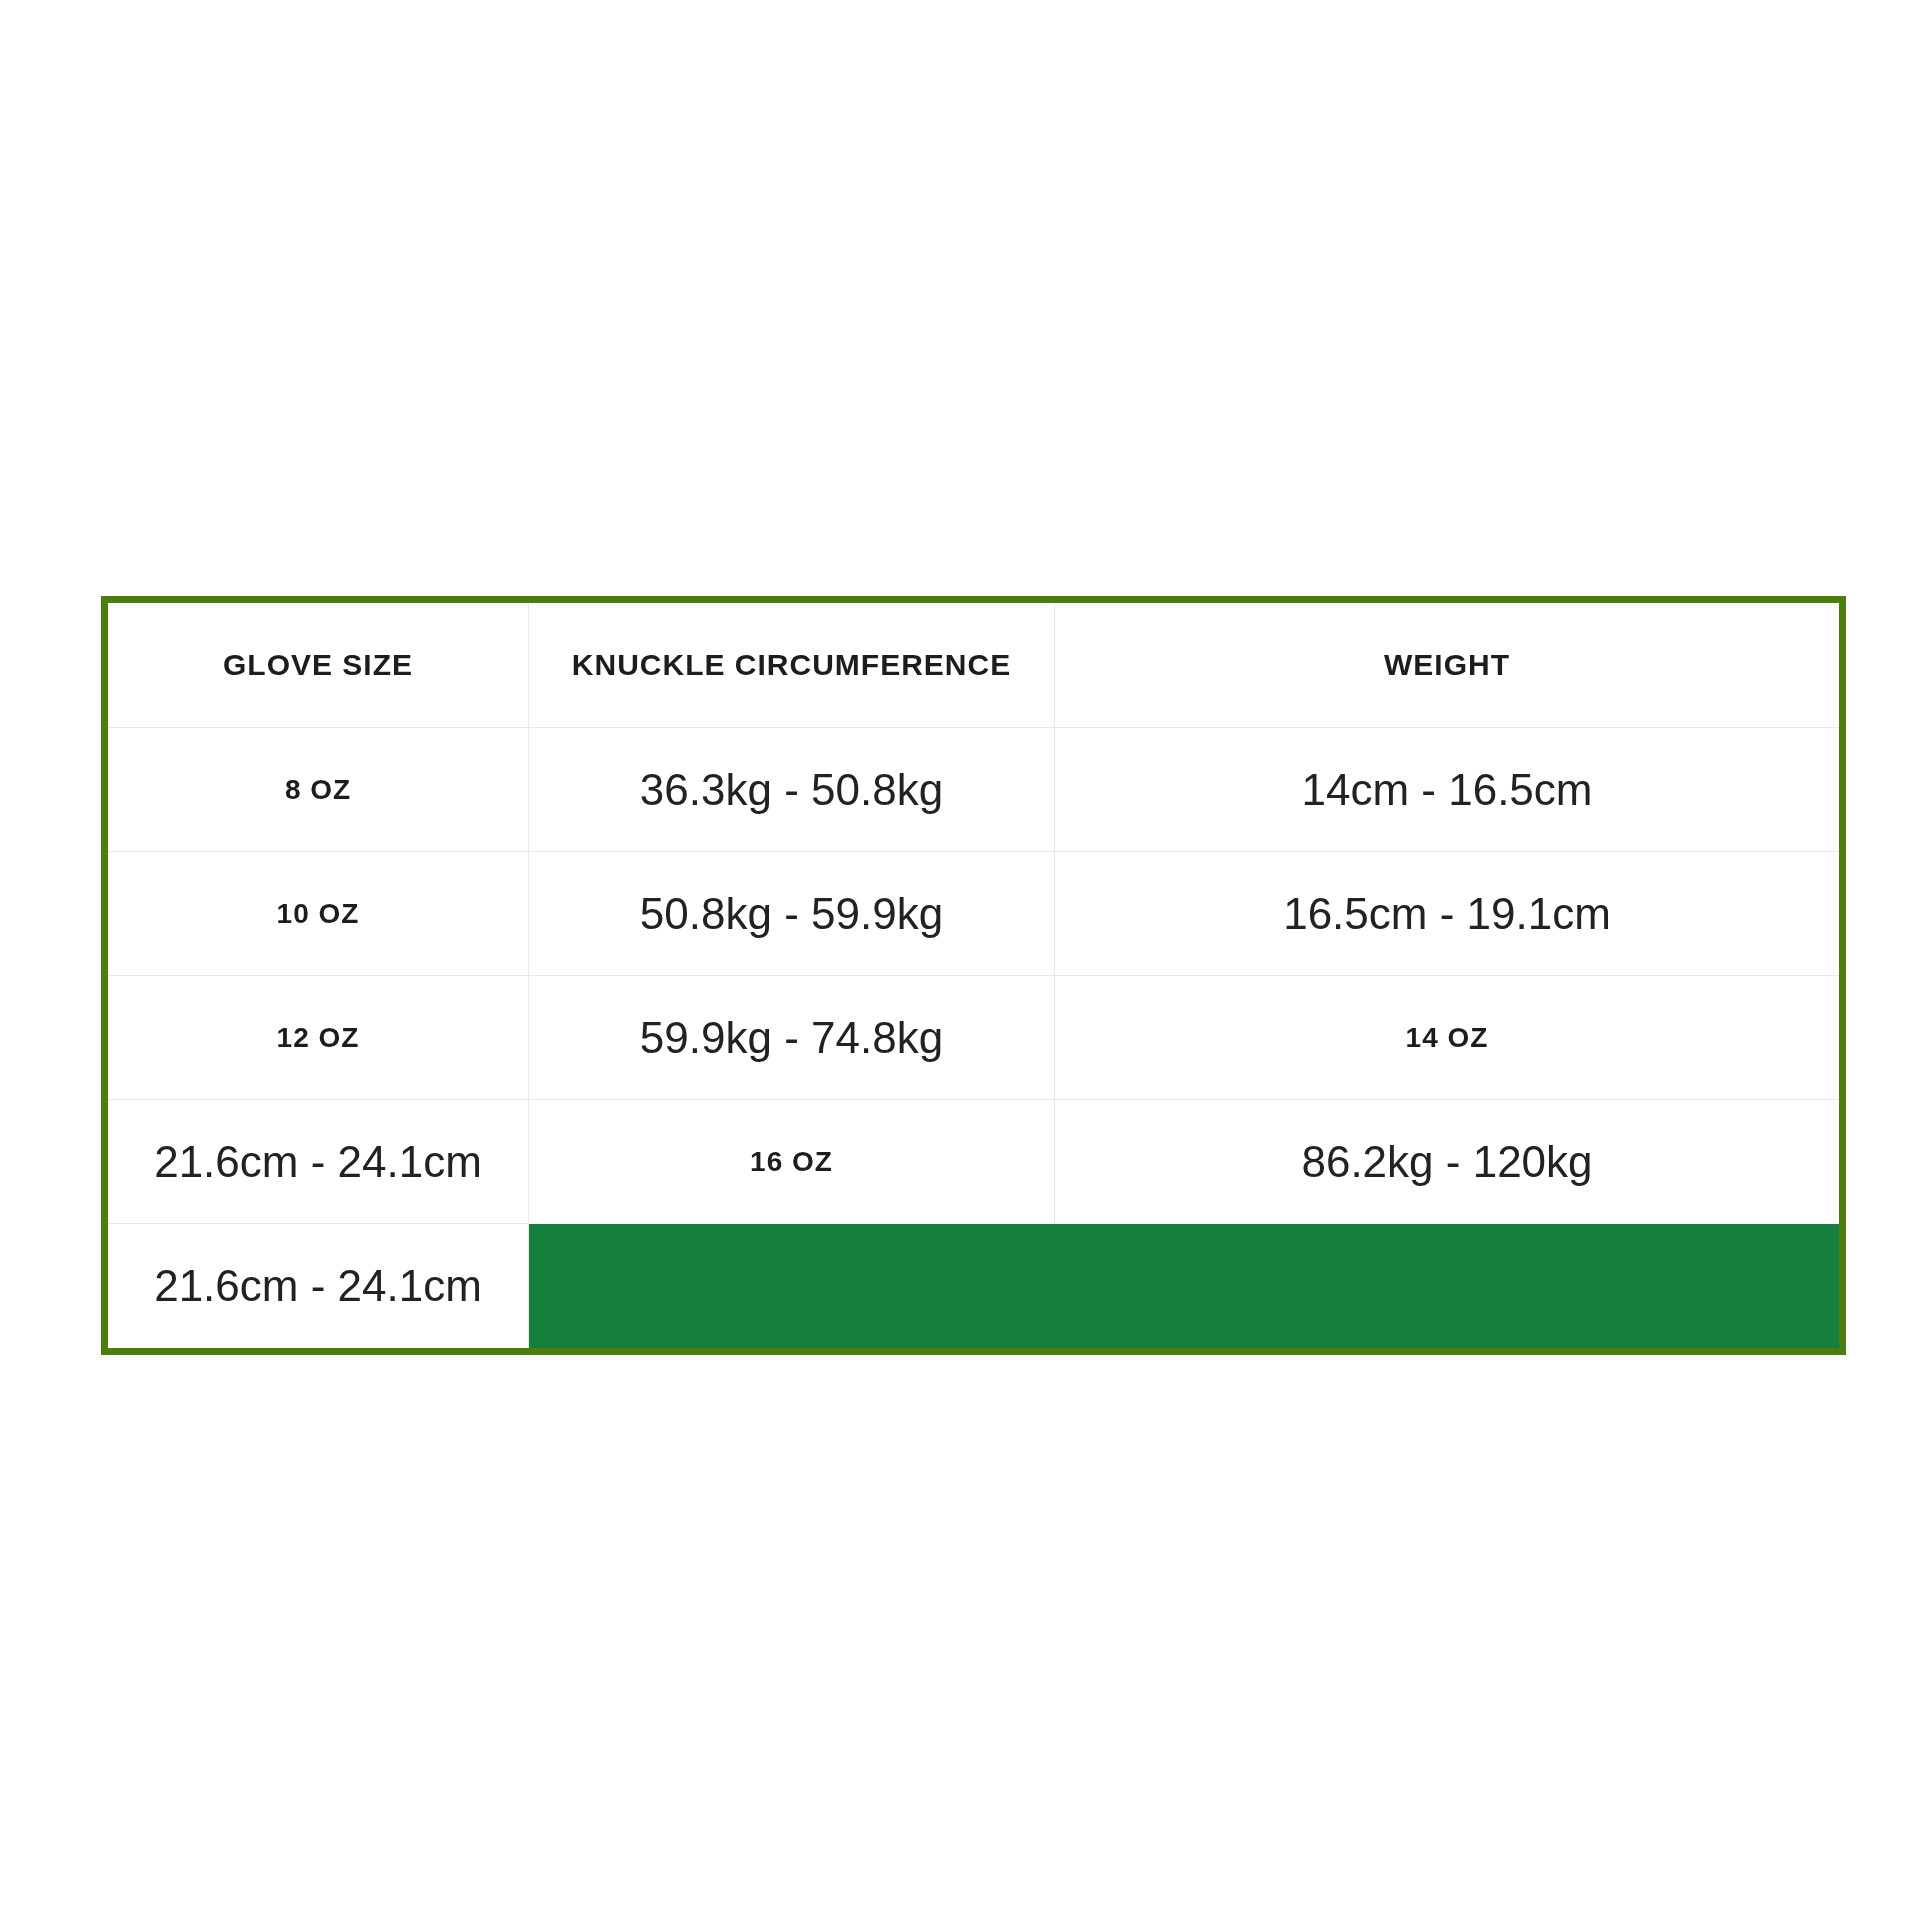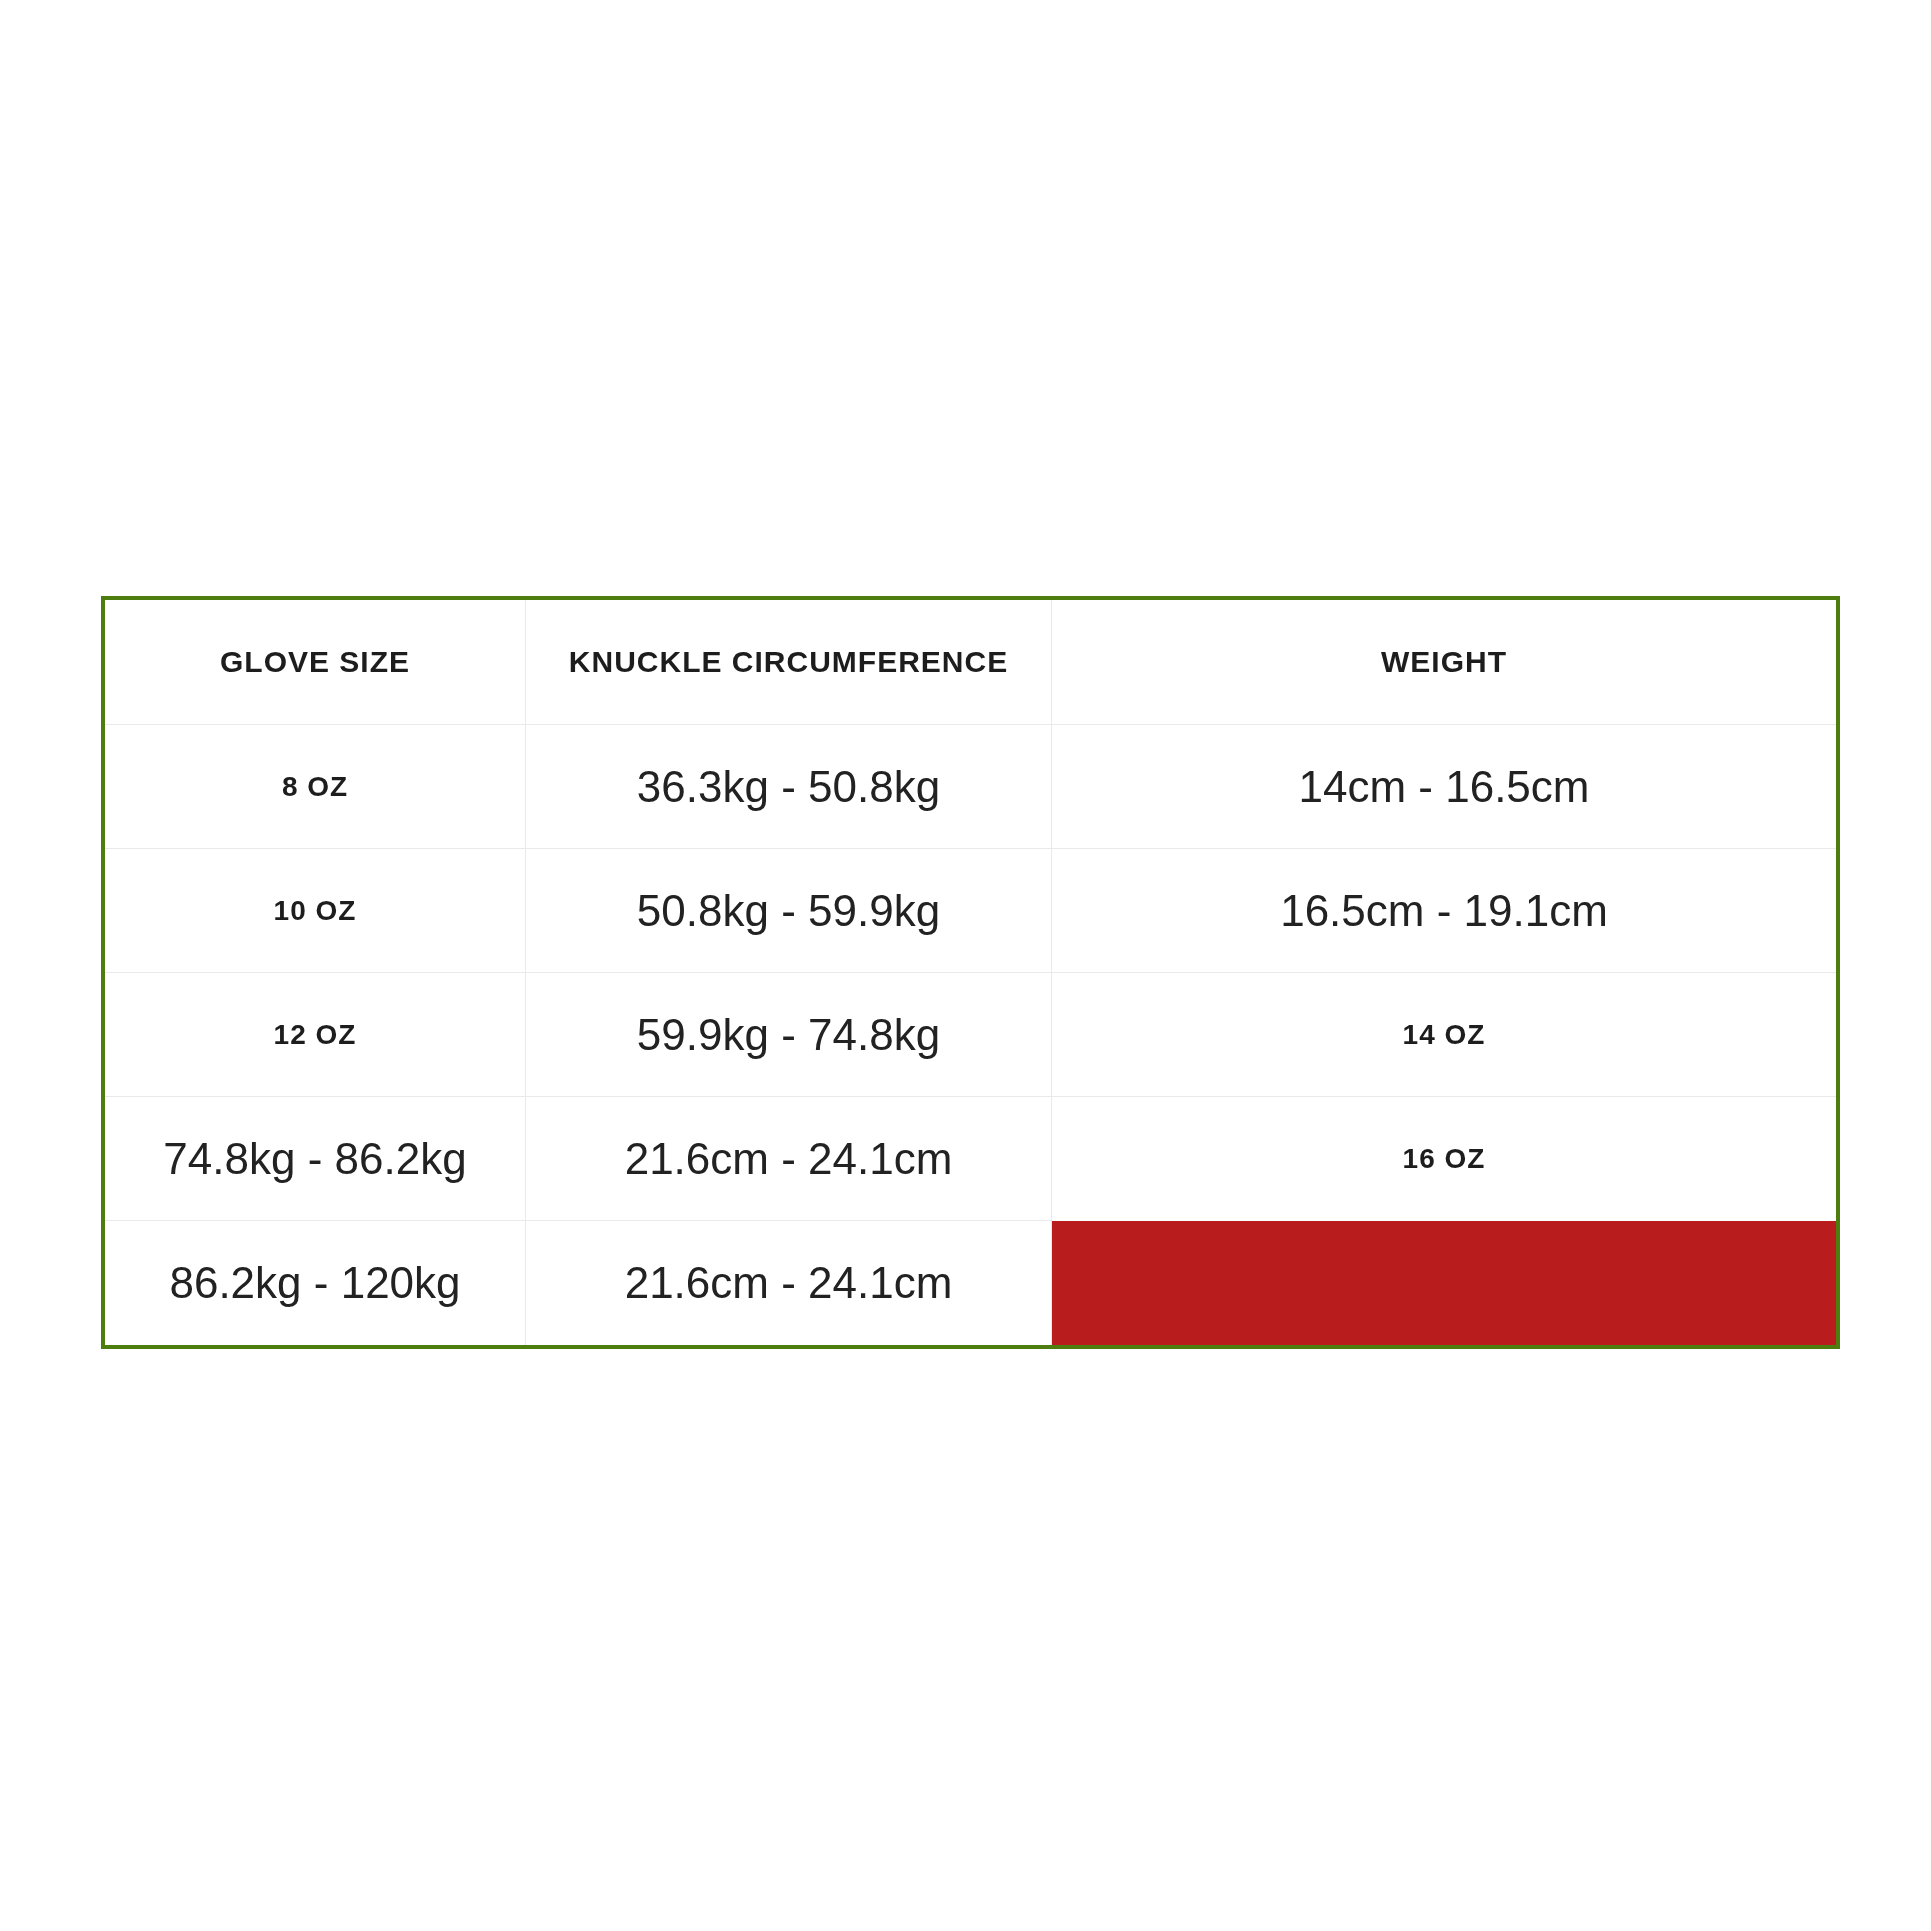--- a/index.html
+++ b/index.html
@@ -20,22 +20,22 @@
     background: #ffffff;
     overflow: hidden;
   }
   .size-table {
     position: absolute;
     left: 101px;
     top: 596px;
     width: 1731px;
     display: grid;
     grid-template-columns: 421px 526px 784px;
-    border: 4px solid #4d7c0f;
-    background: #b91c1c;
+    border: 7px solid #4d7c0f;
+    background: #15803d;
   }
   .cell {
     box-sizing: border-box;
     height: 124px;
     display: flex;
     align-items: center;
     justify-content: center;
     border-right: 1px solid #e9e9e9;
     border-bottom: 1px solid #e9e9e9;
     background: #ffffff;
@@ -83,21 +83,20 @@
     <div class="cell val">14cm - 16.5cm</div>
 
     <div class="cell size">10 OZ</div>
     <div class="cell val">50.8kg - 59.9kg</div>
     <div class="cell val">16.5cm - 19.1cm</div>
 
     <div class="cell size">12 OZ</div>
     <div class="cell val">59.9kg - 74.8kg</div>
 
     <div class="cell size">14 OZ</div>
-    <div class="cell val">74.8kg - 86.2kg</div>
     <div class="cell val">21.6cm - 24.1cm</div>
 
     <div class="cell size">16 OZ</div>
     <div class="cell val">86.2kg - 120kg</div>
     <div class="cell val">21.6cm - 24.1cm</div>
 
   </div>
 </div>
 
 

